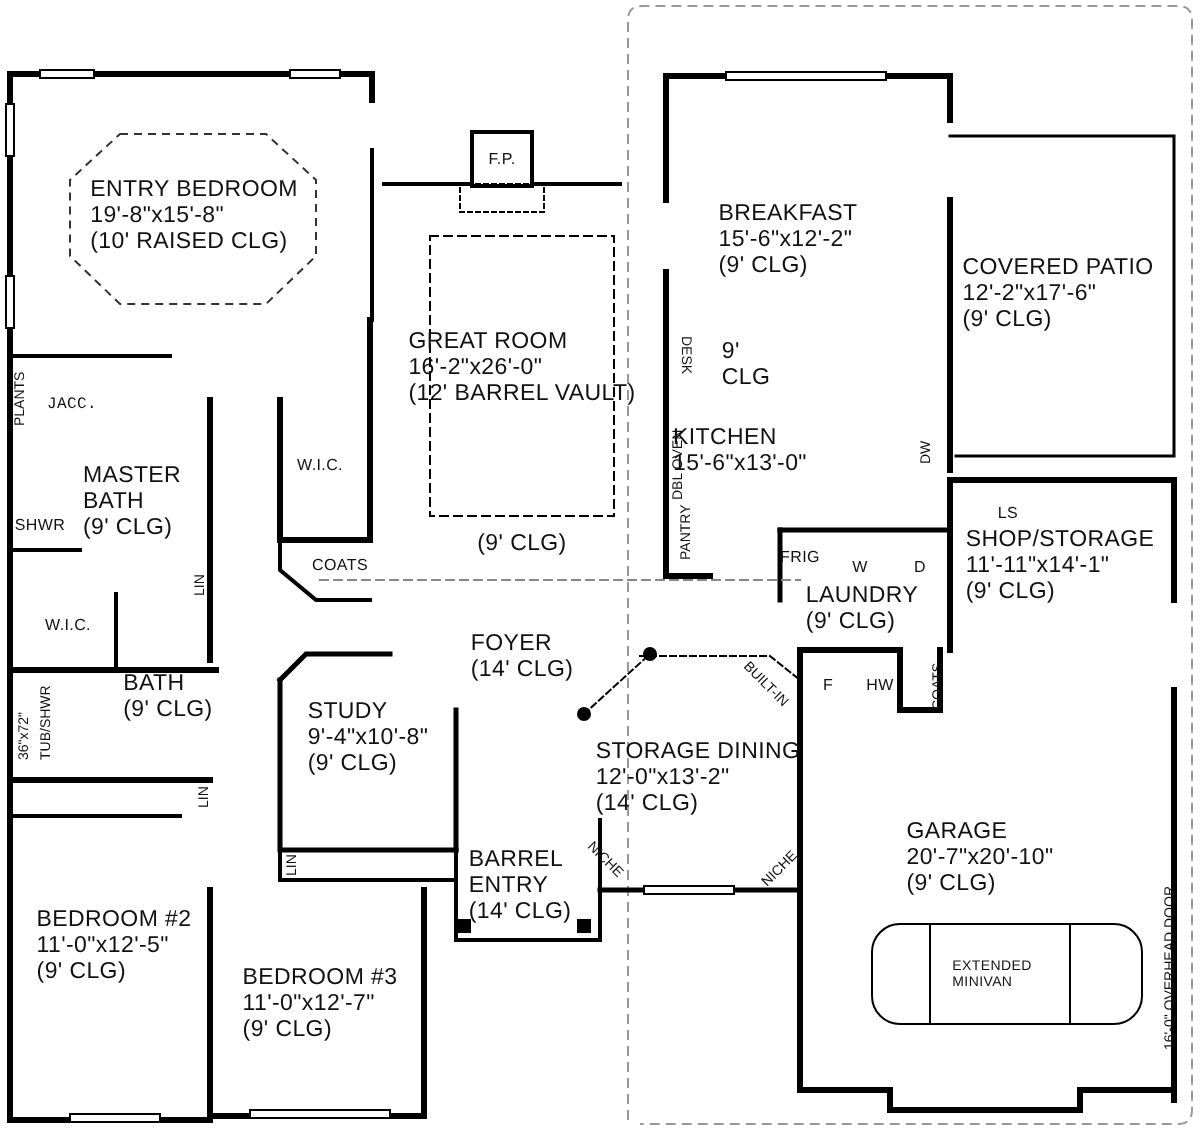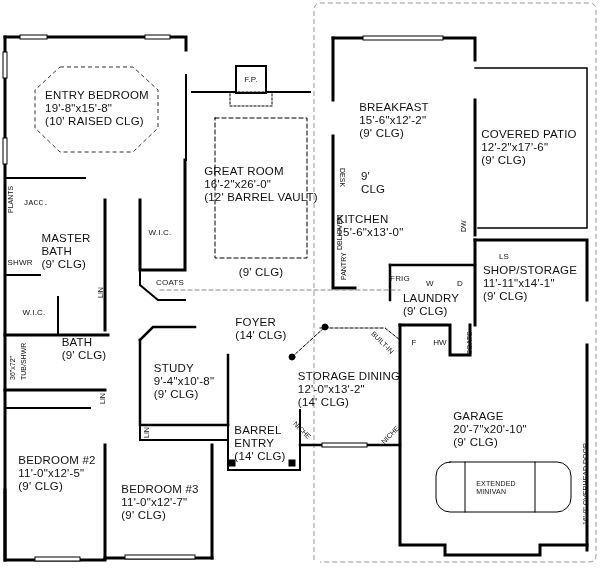--- a/index.html
+++ b/index.html
@@ -150,21 +150,21 @@
 <div class="lbl" style="left:261px;top:316px;">
   <span>FOYER</span>
   <span>(14' CLG)</span>
 </div>
 
 <div class="lbl" style="left:84px;top:336px;">
   <span>BATH</span>
   <span>(9' CLG)</span>
 </div>
 
-<div class="lbl" style="left:184px;top:362px;">
+<div class="lbl" style="left:184px;top:350px;">
   <span>STUDY</span>
   <span>9'-4"x10'-8"</span>
   <span>(9' CLG)</span>
 </div>
 
 <div class="lbl" style="left:349px;top:370px;">
   <span>STORAGE DINING</span>
   <span>12'-0"x13'-2"</span>
   <span>(14' CLG)</span>
 </div>

